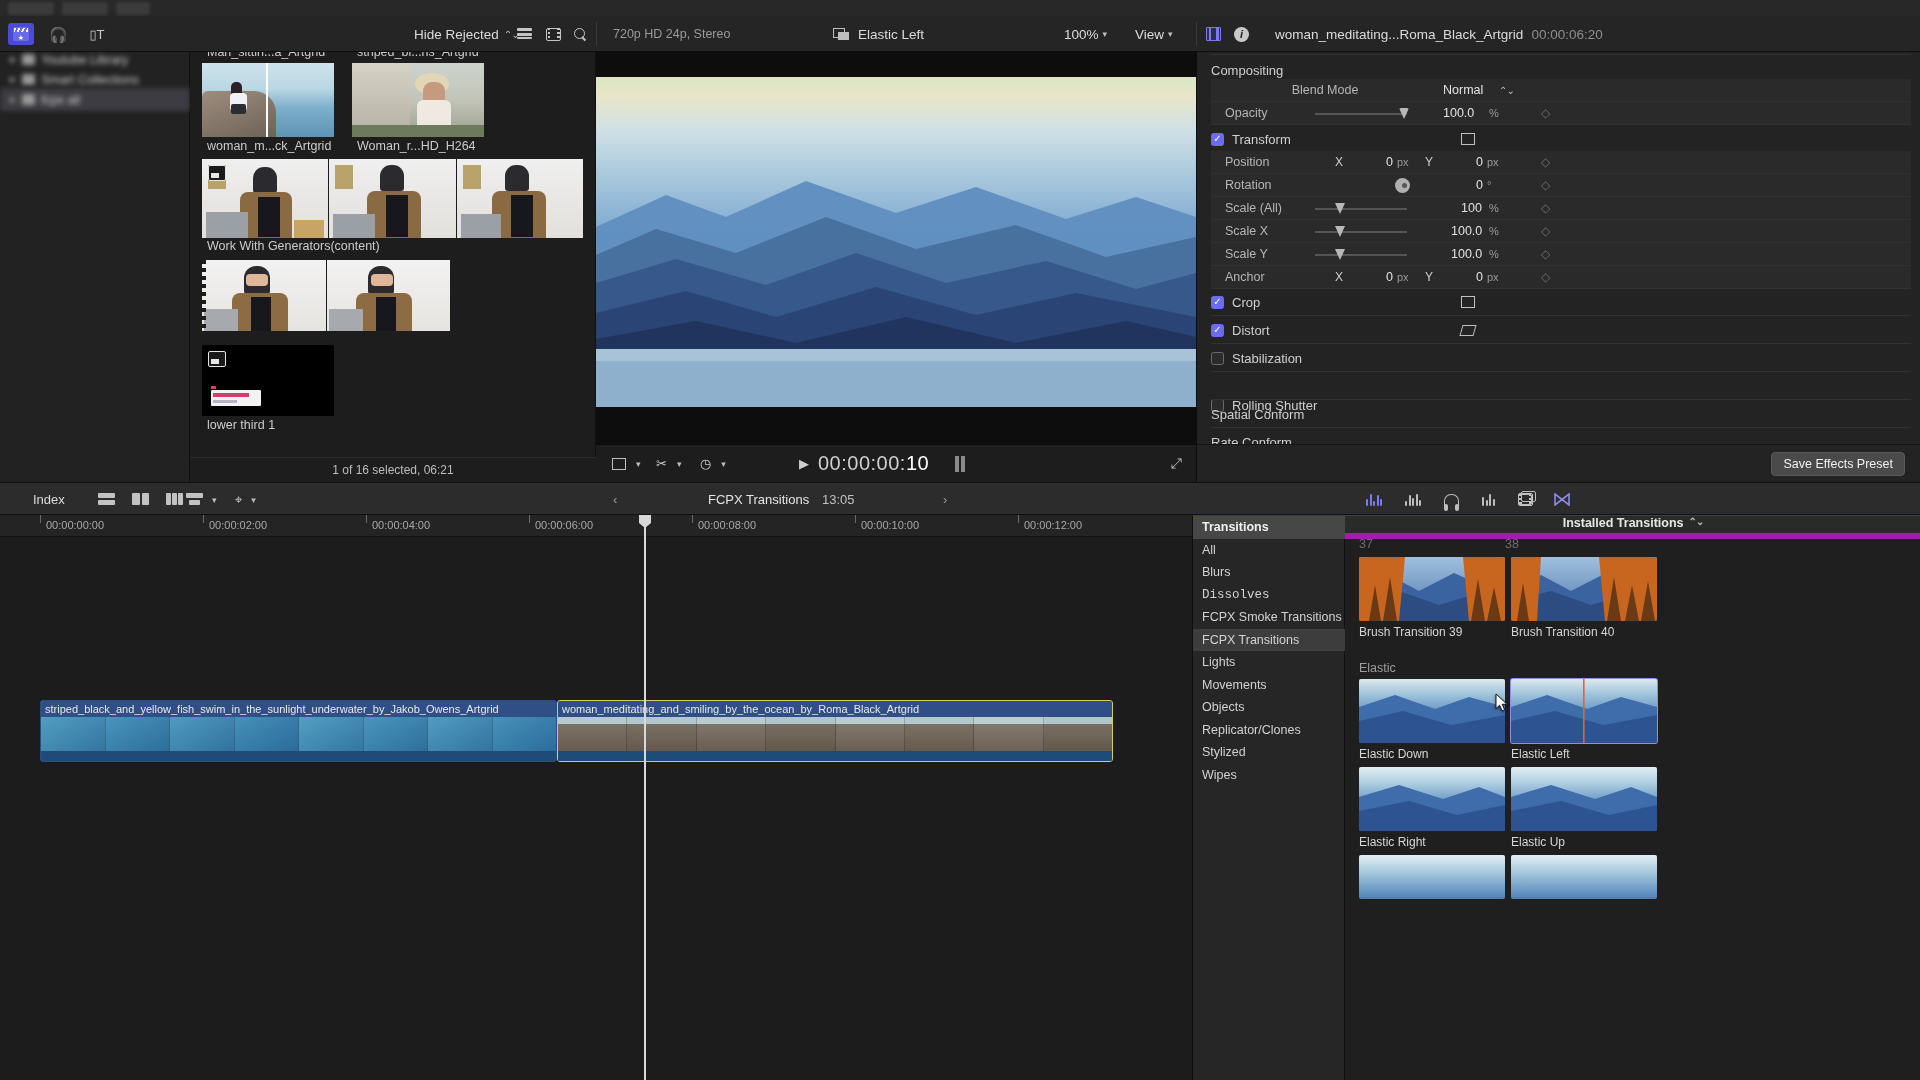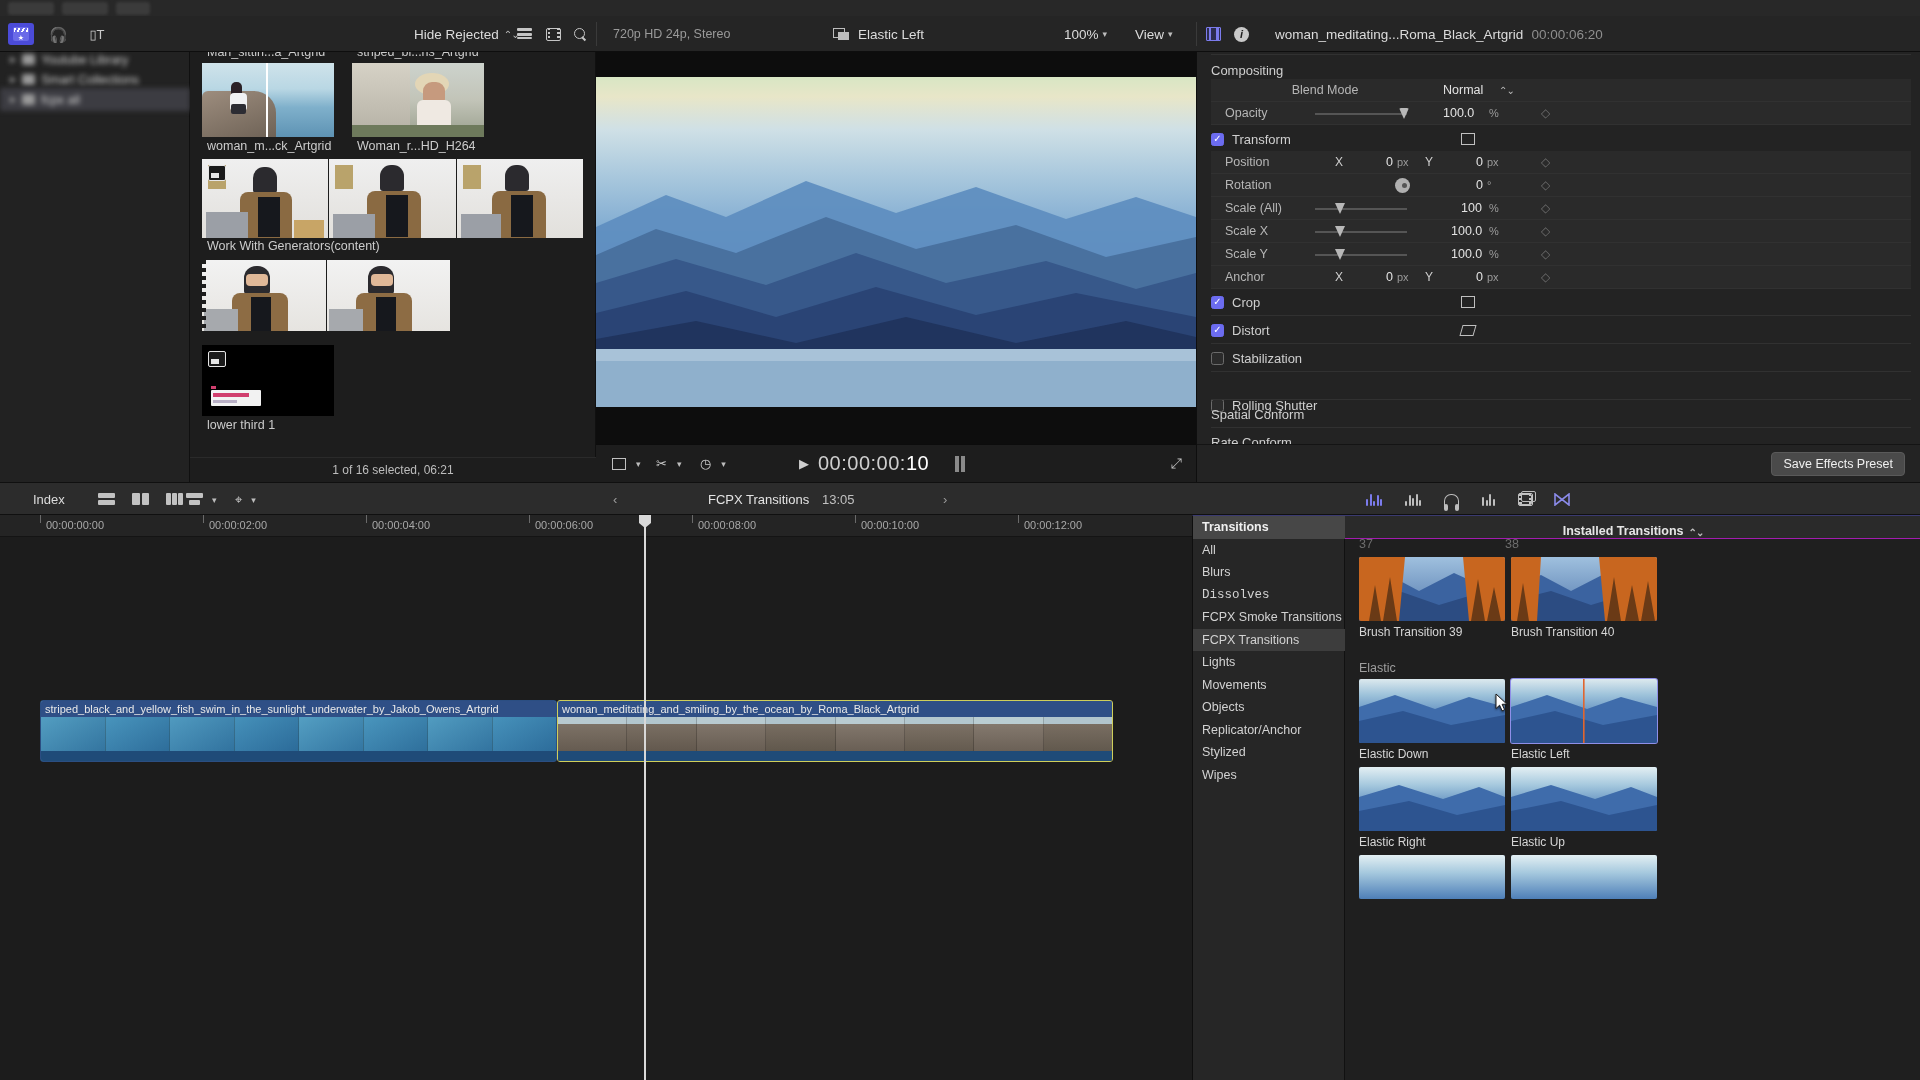--- a/index.html
+++ b/index.html
@@ -236,21 +236,21 @@
     background:#262626; border-right:1px solid #111;
   }
   .tp-item{
     position:absolute; left:0; width:152px; height:22.5px; display:flex; align-items:center;
     padding-left:9px; font-size:12.5px; color:#d2d2d2;
   }
   .tp-item.head{ background:#474747; font-weight:bold; color:#f0f0f0; }
   .tp-item.sel{ background:#3d3d3d; }
   .tp-head{
     position:absolute; left:152px; top:0; width:576px; height:23px; background:#2a2a2a;
-    display:flex; align-items:flex-end; justify-content:center; border-bottom:1px solid #a21caf;
+    display:flex; align-items:flex-start; justify-content:center; border-bottom:6px solid #a21caf;
     font-size:12.5px; color:#e6e6e6; font-weight:bold;
   }
   .tp-grid{ position:absolute; left:152px; top:23px; width:576px; height:542px; overflow:hidden; }
   .tcard{ position:absolute; width:146px; }
   .tcard .pic{ width:146px; height:64px; border-radius:2px; overflow:hidden; position:relative; background:#27405f; }
   .tcard .cap{ margin-top:5px; font-size:12px; color:#d6d6d6; line-height:13px; }
   .tcard.sel .pic{ outline:2px solid #8f8fe8; outline-offset:-1px; }
   .grp-title{ position:absolute; font-size:12.5px; color:#9e9e9e; }
   .cursor{
     position:absolute; width:13px; height:19px; z-index:50;
@@ -771,21 +771,21 @@
       <div class="tp-item" style="top:135px;">
           <span>Lights</span>
         </div>
       <div class="tp-item" style="top:157.5px;">
           <span>Movements</span>
         </div>
       <div class="tp-item" style="top:180px;">
           <span>Objects</span>
         </div>
       <div class="tp-item" style="top:202.5px;">
-          <span>Replicator/Anchor</span>
+          <span>Replicator/Clones</span>
         </div>
       <div class="tp-item" style="top:225px;">
           <span>Stylized</span>
         </div>
       <div class="tp-item" style="top:247.5px;">
           <span>Wipes</span>
         </div>
     </div>
 
     <div class="tp-head">

